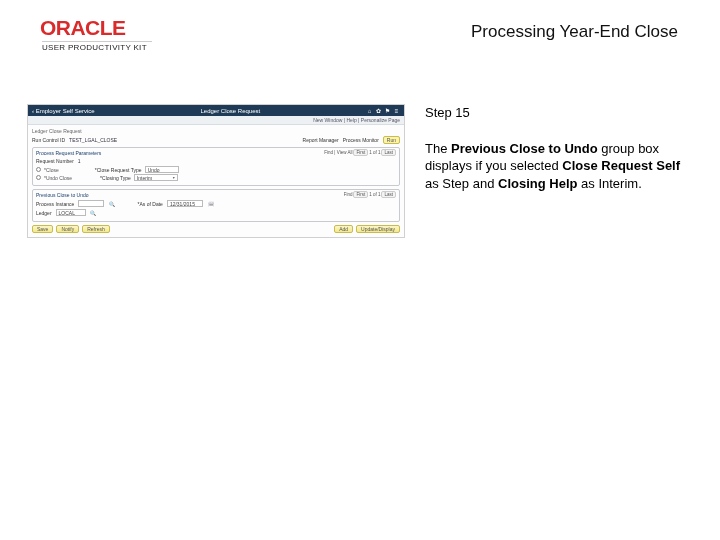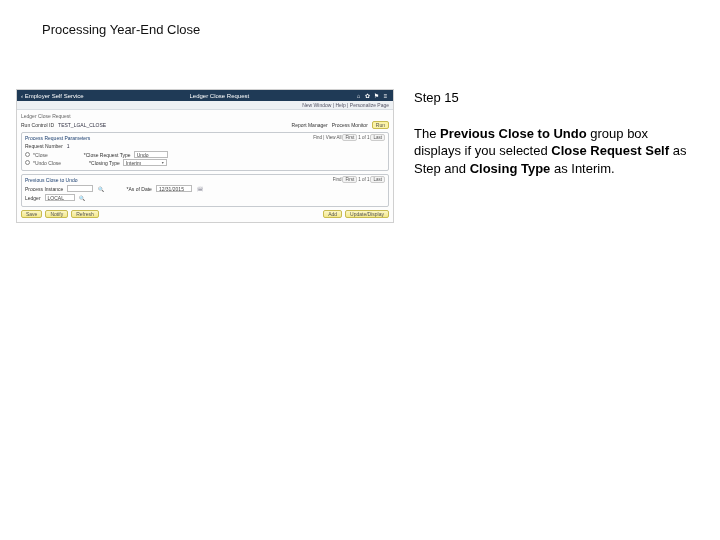--- a/index.html
+++ b/index.html
@@ -32,29 +32,29 @@
     border: none;
     border-top: 1px solid #ccc;
     margin: 3px 0 2px 0;
   }
   .logo-sub {
     font-size: 8px;
     letter-spacing: 0.3px;
     color: #222;
   }
   .page-title {
-    font-size: 13px;
+    font-size: 17px;
     font-weight: normal;
     margin-top: 4px;
     color: #111;
   }
   .content {
     display: flex;
     gap: 18px;
-    padding: 46px 30px 0 16px;
+    padding: 46px 30px 0 27px;
   }
   .left-col { width: 380px; flex: 0 0 380px; }
   .right-col { flex: 1; font-size: 13px; line-height: 1.35; }
   .step-label { margin-bottom: 18px; font-size: 13px; }
   .desc { font-size: 13px; }
   .desc b { font-weight: bold; }
 
   
   .shot {
     width: 378px;
@@ -170,20 +170,25 @@
     font-size: 5px;
     padding: 0 4px;
     color: #555;
   }
   .mag { font-size: 5px; color: #778; margin-left: 1px; }
 </style>
 </head>
 <body>
 
 <div class="header">
+  <div class="logo-block">
+    <div class="logo-oracle">ORACLE</div>
+    <hr class="logo-divider">
+    <div class="logo-sub">USER PRODUCTIVITY KIT</div>
+  </div>
   <div class="page-title">Processing Year-End Close</div>
 </div>
 
 <div class="content">
   <div class="left-col">
 
     <div class="shot">
       <div class="shot-topbar">
         <span class="left">‹ Employer Self Service</span>
         <span class="center">Ledger Close Request</span>
@@ -275,16 +280,16 @@
             <span class="sys-btn">Update/Display</span>
           </div>
         </div>
       </div>
     </div>
   </div>
 
   <div class="right-col">
     <div class="step-label">Step 15</div>
     <p class="desc">
-      <span>The </span><b>Previous Close to Undo</b><span> group box displays if you selected </span><b>Close Request Self</b><span> as  Step and </span><b>Closing Type</b><span> as Interim.</span>
+      <span>The </span><b>Previous Close to Undo</b><span> group box displays if you selected </span><b>Close Request Self</b><span> as  Step and </span><b>Closing Help</b><span> as Interim.</span>
     </p>
   </div>
 </div>
 
 </body></html>

